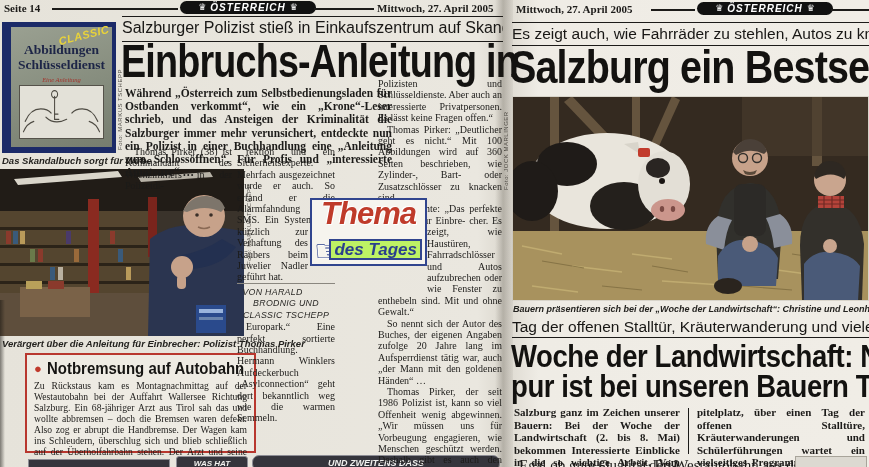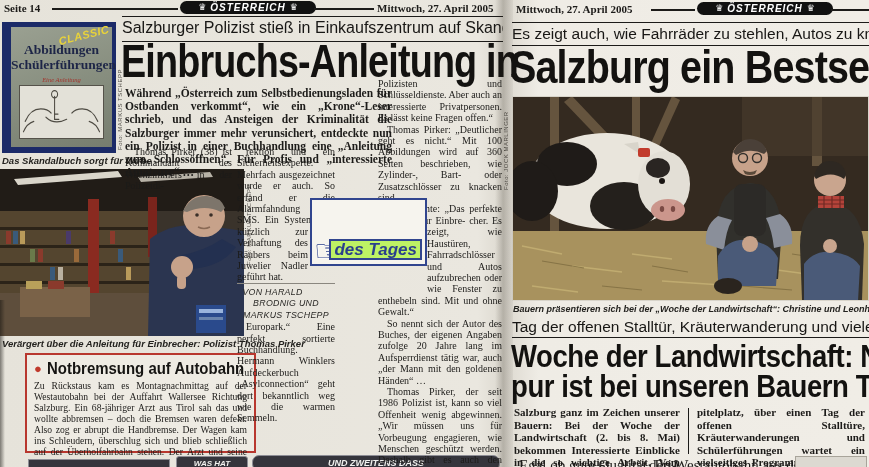--- a/index.html
+++ b/index.html
@@ -87,21 +87,21 @@
       <span class="crown">♛</span>
     </div>
     <div class="abs rule" style="left:314px;top:8px;width:60px;"></div>
     <div class="abs hdr-txt" style="left:377px;top:2px;width:122px;overflow:hidden;">Mittwoch, 27. April 2005</div>
 
     <div class="abs book" style="left:2px;top:22px;width:114px;height:131px;">
       <div class="book-inner">
         <div class="book-classic">CLASSIC</div>
         <div class="book-title">
           <span>Abbildungen</span><br>
-          <span>Schülerführungen</span>
+          <span>Schlüsseldienst</span>
         </div>
         <div class="book-sub">
           <span>Eine Anleitung</span><br>
           <span>zum Schlossöffnen</span>
         </div>
         <div class="book-art">
           <svg width="100%" height="100%" viewBox="0 0 96 50" preserveAspectRatio="none">
             <g fill="none" stroke="#4d4a42" stroke-width="1.2" stroke-linecap="round">
               <path d="M6,34 q6,-12 18,-12 q8,0 12,4"></path>
               <path d="M4,44 q4,-8 12,-10"></path>
@@ -193,38 +193,39 @@
     <div class="abs body-col" style="left:125px;top:146px;width:107px;">
       <p>Thomas Pirker (38) ist Kommandant des Wachzimmers in der Polizeidi-</p>
     </div>
 
     <div class="abs body-col" style="left:237px;top:146px;width:98px;height:320px;overflow:hidden;">
       <p>
         <span>rektion und ein Sicherheitsexperte. Mehrfach ausgezeichnet wurde er auch. So erfand er die Alarmfahndung per SMS. Ein System,</span>
         <span class="fl-r"></span>
         <span>das kürzlich zur Verhaftung des Räubers beim Juwelier Nadler geführt hat.</span>
       </p>
-      <p class="byline">VON HARALD BRODNIG UND MARKUS TSCHEPP</p>
+      <p class="byline">VON HARALD BRODNIG UND CLASSIC TSCHEPP</p>
       <p>Europark.“ Eine perfekt sortierte Buchhandlung. Hermann Winklers Aufdeckerbuch „Asylconnection“ geht dort bekanntlich weg wie die warmen Semmeln.</p>
 
     </div>
 
     <div class="abs body-col" style="left:378px;top:78px;width:124px;height:389px;overflow:hidden;">
       <p style="text-indent:0;">Polizisten und Schlüsseldienste. Aber auch an interessierte Privatpersonen. Es lässt keine Fragen offen.“</p>
       <p>Thomas Pirker: „Deutlicher geht es nicht.“ Mit 100 Abbildungen wird auf 360 Seiten beschrieben, wie Zylinder-, Bart- oder Zusatzschlösser zu knacken sind.</p>
       <p>
         <span>Der Beamte: „Das perfekte Lehrbuch für Einbre-</span>
         <span class="fl-l"></span>
         <span>cher. Es zeigt, wie Haustüren, Fahrradschlösser und Autos aufzubrechen oder wie Fenster zu enthebeln sind. Mit und ohne Gewalt.“</span>
       </p>
       <p>So nennt sich der Autor des Buches, der eigenen Angaben zufolge 20 Jahre lang im Aufsperrdienst tätig war, auch „der Mann mit den goldenen Händen“ …</p>
       <p>Thomas Pirker, der seit 1986 Polizist ist, kann so viel Offenheit wenig abgewinnen. „Wir müssen uns für Vorbeugung engagieren, wie Menschen geschützt werden. Deshalb gibt es auch den polizeilichen Beratungsdienst.“ Machwerke wie die Einbruchs-Anleitung hält er für groben Unfug. Offenbar tun das nicht alle. Die Spezial-Tipps sind aber teuer: Sie kosten 52 €.</p>
     </div>
 
     <div class="abs thema" style="left:310px;top:198px;width:113px;height:64px;">
+      <div class="thema-word1">Thema</div>
       <div class="thema-hand">☞</div>
       <div class="thema-band">des Tages</div>
     </div>
   </div>
 
   <div class="abs" style="left:503px;top:0;width:366px;height:467px;">
 
     <div class="abs hdr-txt" style="left:13px;top:3px;">Mittwoch, 27. April 2005</div>
     <div class="abs rule" style="left:148px;top:9px;width:44px;"></div>
     <div class="abs masthead" style="left:194px;top:2px;width:128px;">

